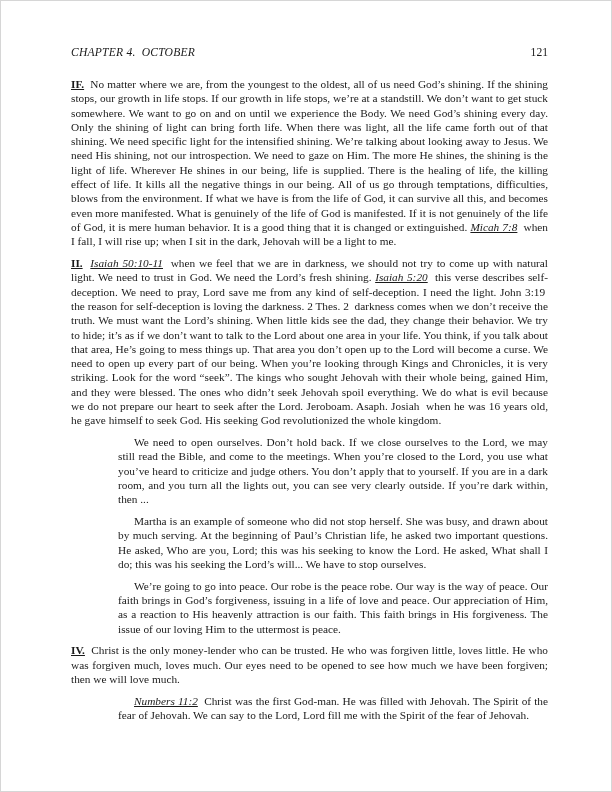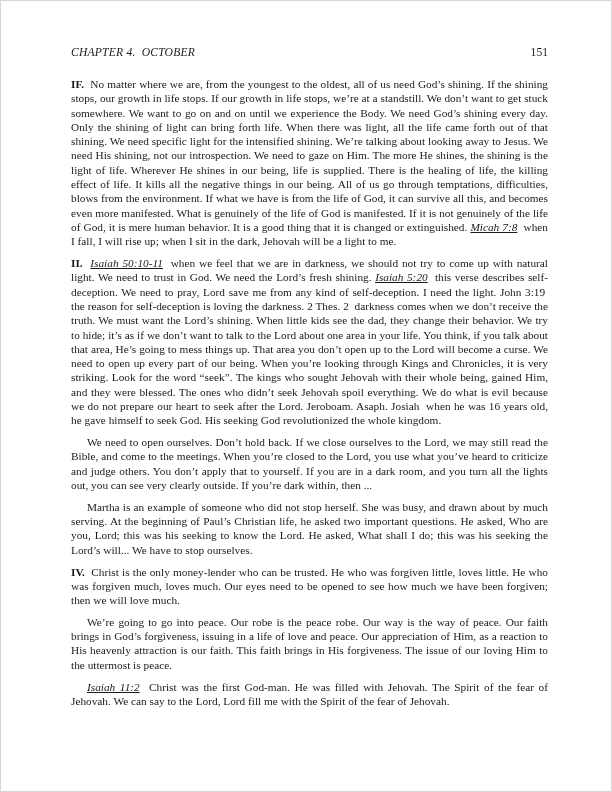--- a/index.html
+++ b/index.html
@@ -40,36 +40,37 @@
     font-style: normal;
   }
   .body-text p.para {
     font-size: 11.3px;
     line-height: 14.3px;
     text-align: justify;
     margin: 0 0 7.5px 0;
   }
   .body-text p.para.indent {
     text-indent: 16px;
+    margin-left: 47px;
   }
-  .b { font-weight: bold; }
+  .b { font-weight: bold; text-decoration: underline; }
   .i { font-style: italic; text-decoration: underline; }
 </style>
 </head>
 <body>
 
 <div class="page">
   <div class="content">
     <div class="running-header">
       <span class="chapter">CHAPTER 4.&nbsp; OCTOBER</span>
-      <span class="pagenum">151</span>
+      <span class="pagenum">121</span>
     </div>
     <div class="body-text">
         <p class="para"><span class="b">IF.</span><span>&nbsp; No matter where we are, from the youngest to the oldest, all of us need God’s shining. If the shining stops, our growth in life stops. If our growth in life stops, we’re at a standstill. We don’t want to get stuck somewhere. We want to go on and on until we experience the Body. We need God’s shining every day. Only the shining of light can bring forth life. When there was light, all the life came forth out of that shining. We need specific light for the intensified shining. We’re talking about looking away to Jesus. We need His shining, not our introspection. We need to gaze on Him. The more He shines, the shining is the light of life. Wherever He shines in our being, life is supplied. There is the healing of life, the killing effect of life. It kills all the negative things in our being. All of us go through temptations, difficulties, blows from the environment. If what we have is from the life of God, it can survive all this, and becomes even more manifested. What is genuinely of the life of God is manifested. If it is not genuinely of the life of God, it is mere human behavior. It is a good thing that it is changed or extinguished. </span><span class="i">Micah 7:8</span><span>&nbsp; when I fall, I will rise up; when I sit in the dark, Jehovah will be a light to me.</span></p>
         <p class="para"><span class="b">II.</span><span>&nbsp; </span><span class="i">Isaiah 50:10-11</span><span>&nbsp; when we feel that we are in darkness, we should not try to come up with natural light. We need to trust in God. We need the Lord’s fresh shining. </span><span class="i">Isaiah 5:20</span><span>&nbsp; this verse describes self-deception. We need to pray, Lord save me from any kind of self-deception. I need the light. John 3:19&nbsp; the reason for self-deception is loving the darkness. 2 Thes. 2&nbsp; darkness comes when we don’t receive the truth. We must want the Lord’s shining. When little kids see the dad, they change their behavior. We try to hide; it’s as if we don’t want to talk to the Lord about one area in your life. You think, if you talk about that area, He’s going to mess things up. That area you don’t open up to the Lord will become a curse. We need to open up every part of our being. When you’re looking through Kings and Chronicles, it is very striking. Look for the word “seek”. The kings who sought Jehovah with their whole being, gained Him, and they were blessed. The ones who didn’t seek Jehovah spoil everything. We do what is evil because we do not prepare our heart to seek after the Lord. Jeroboam. Asaph. Josiah&nbsp; when he was 16 years old, he gave himself to seek God. His seeking God revolutionized the whole kingdom.</span></p>
         <p class="para indent"><span>We need to open ourselves. Don’t hold back. If we close ourselves to the Lord, we may still read the Bible, and come to the meetings. When you’re closed to the Lord, you use what you’ve heard to criticize and judge others. You don’t apply that to yourself. If you are in a dark room, and you turn all the lights out, you can see very clearly outside. If you’re dark within, then ...</span></p>
         <p class="para indent"><span>Martha is an example of someone who did not stop herself. She was busy, and drawn about by much serving. At the beginning of Paul’s Christian life, he asked two important questions. He asked, Who are you, Lord; this was his seeking to know the Lord. He asked, What shall I do; this was his seeking the Lord’s will... We have to stop ourselves.</span></p>
+        <p class="para indent"><span>We’re going to go into peace. Our robe is the peace robe. Our way is the way of peace. Our faith brings in God’s forgiveness, issuing in a life of love and peace. Our appreciation of Him, as a reaction to His heavenly attraction is our faith. This faith brings in His forgiveness. The issue of our loving Him to the uttermost is peace.</span></p>
         <p class="para"><span class="b">IV.</span><span>&nbsp; Christ is the only money-lender who can be trusted. He who was forgiven little, loves little. He who was forgiven much, loves much. Our eyes need to be opened to see how much we have been forgiven; then we will love much.</span></p>
-        <p class="para indent"><span>We’re going to go into peace. Our robe is the peace robe. Our way is the way of peace. Our faith brings in God’s forgiveness, issuing in a life of love and peace. Our appreciation of Him, as a reaction to His heavenly attraction is our faith. This faith brings in His forgiveness. The issue of our loving Him to the uttermost is peace.</span></p>
-        <p class="para indent"><span class="i">Isaiah 11:2</span><span>&nbsp; Christ was the first God-man. He was filled with Jehovah. The Spirit of the fear of Jehovah. We can say to the Lord, Lord fill me with the Spirit of the fear of Jehovah.</span></p>
+        <p class="para indent"><span class="i">Numbers 11:2</span><span>&nbsp; Christ was the first God-man. He was filled with Jehovah. The Spirit of the fear of Jehovah. We can say to the Lord, Lord fill me with the Spirit of the fear of Jehovah.</span></p>
       </div>
   </div>
 </div>
 
 </body></html>

